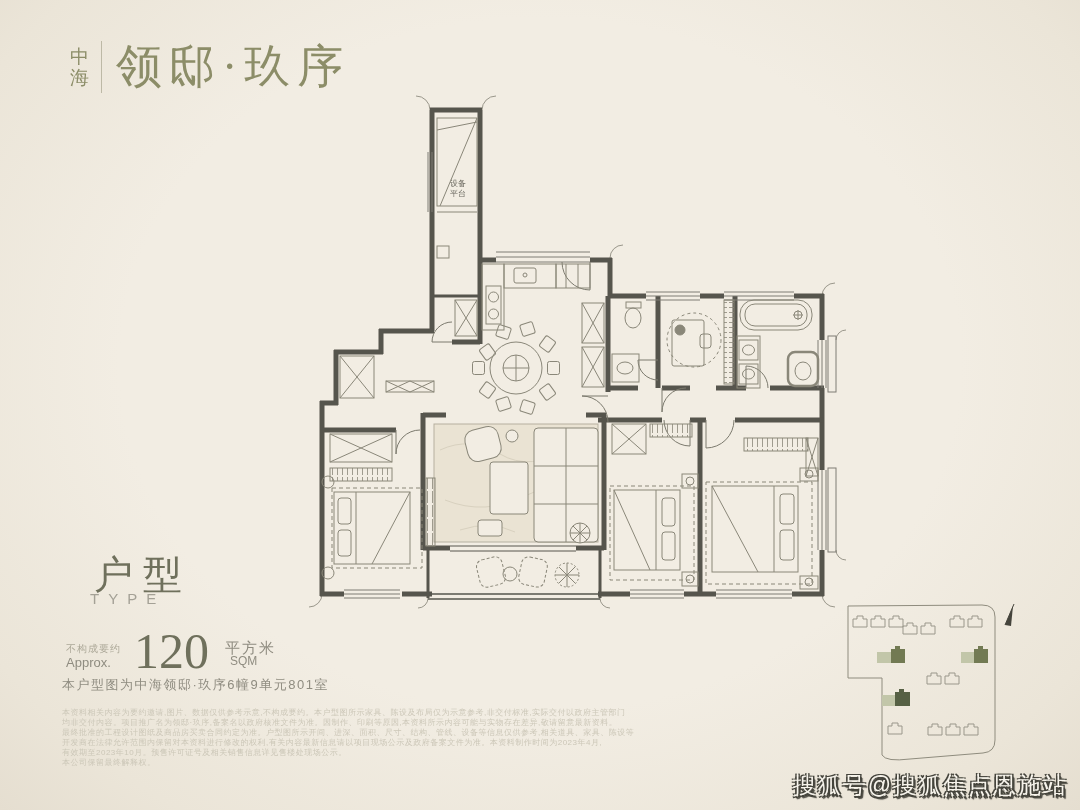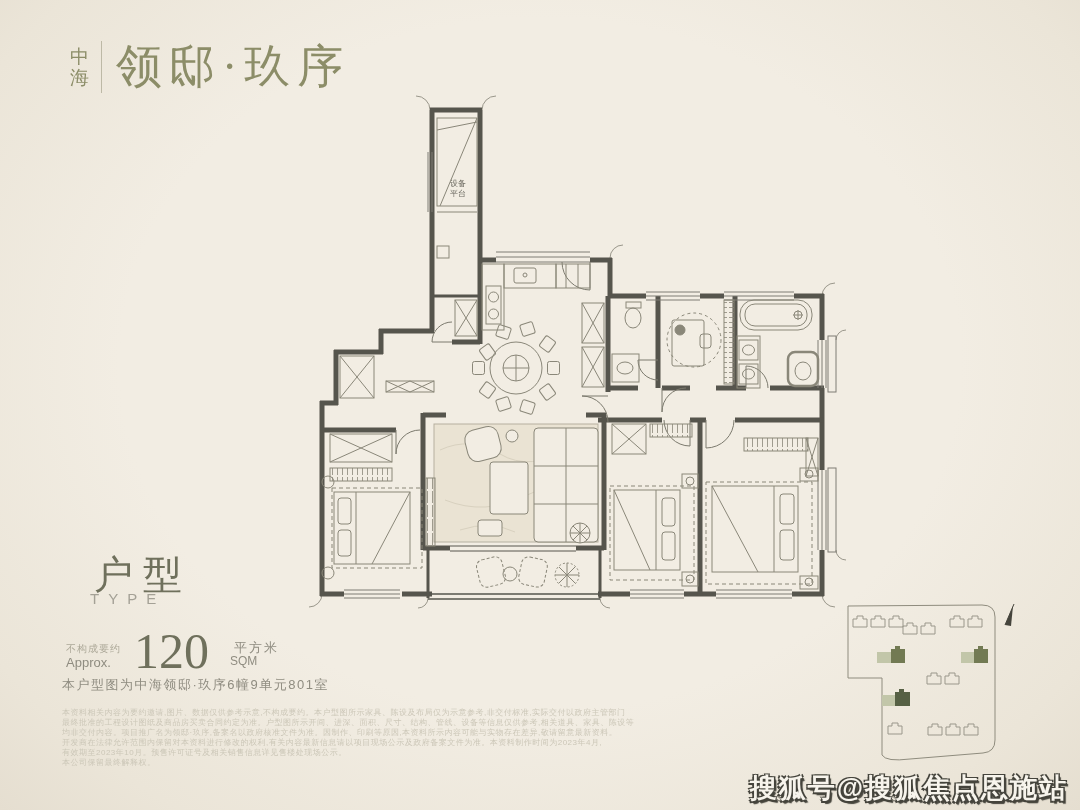--- a/index.html
+++ b/index.html
@@ -21,30 +21,30 @@
   
   .unit-block{position:absolute;left:62px;top:540px;width:300px;}
   .type-row{position:relative;height:92px;}
   .type-cn{position:absolute;left:5px;top:8px;font-size:39px;letter-spacing:10px;color:#6f705c;margin-left:27px;}
   .type-en{position:absolute;left:0px;top:50px;font-size:15px;letter-spacing:9px;color:#a4a196;margin-left:28px;}
   .type-code{position:absolute;left:96px;top:-14px;font-family:"Liberation Serif","DejaVu Serif",serif;font-size:98px;line-height:98px;color:#6f705c;}
   .area-row{position:relative;height:48px;margin-top:4px;}
   .area-label-cn{position:absolute;left:4px;top:6px;font-size:10px;color:#aca898;letter-spacing:1px;}
   .area-label-en{position:absolute;left:4px;top:19px;font-size:13px;color:#8f8c80;text-align:center;}
   .area-value{position:absolute;left:72px;top:-14px;font-family:"Liberation Serif","DejaVu Serif",serif;font-size:50px;color:#6f705c;}
-  .area-unit-cn{position:absolute;left:172px;top:3px;font-size:13px;color:#8f8c80;letter-spacing:2px;}
+  .area-unit-cn{position:absolute;left:163px;top:3px;font-size:15px;color:#8f8c80;letter-spacing:2px;}
   .area-unit-en{position:absolute;left:168px;top:18px;font-size:12px;color:#8f8c80;}
   .loc-note{position:absolute;left:62px;top:676px;font-size:13px;color:#8f8c80;letter-spacing:1.5px;}
   .disclaimer{position:absolute;left:62px;top:708px;width:600px;font-size:8px;line-height:10px;color:#ccc7b8;letter-spacing:0.5px;}
   
   .site-svg{position:absolute;left:838px;top:588px;}
   
   .watermark{
     position:absolute;right:12px;top:770px;
-    font-size:27px;font-weight:bold;letter-spacing:2px;
+    font-size:23px;font-weight:normal;letter-spacing:2px;
     color:#f7f4ec;
     text-shadow:-1.5px -1.5px 0 #45443c, 1.5px -1.5px 0 #45443c,
                 -1.5px 1.5px 0 #45443c, 1.5px 1.5px 0 #45443c,
                  2.5px 2.5px 1px #45443c;
   }
 </style>
 </head>
 <body>
 
 <div class="page">
@@ -307,22 +307,22 @@
       <div class="area-value">120</div>
       <div class="area-unit-cn">平方米</div>
       <div class="area-unit-en">SQM</div>
     </div>
   </div>
 
   <div class="loc-note">本户型图为中海领邸·玖序6幢9单元801室</div>
 
   <div class="disclaimer">
     <div>本资料相关内容为要约邀请,图片、数据仅供参考示意,不构成要约。本户型图所示家具、陈设及布局仅为示意参考,非交付标准,实际交付以政府主管部门</div>
+    <div>均非交付内容。项目推广名为领邸·玖序,备案名以政府核准文件为准。因制作、印刷等原因,本资料所示内容可能与实物存在差异,敬请留意最新资料。</div>
     <div>最终批准的工程设计图纸及商品房买卖合同约定为准。户型图所示开间、进深、面积、尺寸、结构、管线、设备等信息仅供参考,相关道具、家具、陈设等</div>
-    <div>均非交付内容。项目推广名为领邸·玖序,备案名以政府核准文件为准。因制作、印刷等原因,本资料所示内容可能与实物存在差异,敬请留意最新资料。</div>
     <div>开发商在法律允许范围内保留对本资料进行修改的权利,有关内容最新信息请以项目现场公示及政府备案文件为准。本资料制作时间为2023年4月,</div>
     <div>有效期至2023年10月。预售许可证号及相关销售信息详见售楼处现场公示。</div>
     <div>本公司保留最终解释权。</div>
   </div>
 
   <svg class="site-svg" width="190" height="190" viewBox="838 588 190 190">
     <path d="M848,606 L982,605 Q995,605 995,617 L995,740 Q995,752 983,753 L910,759 Q886,762 882,755 L882,678 L848,678 Z" fill="none" stroke="#8f8c7e" stroke-width="1"></path>
 
     <g>
       <path d="M1005,625 L1013,606 L1011,626 Z" fill="#45443c"></path>

